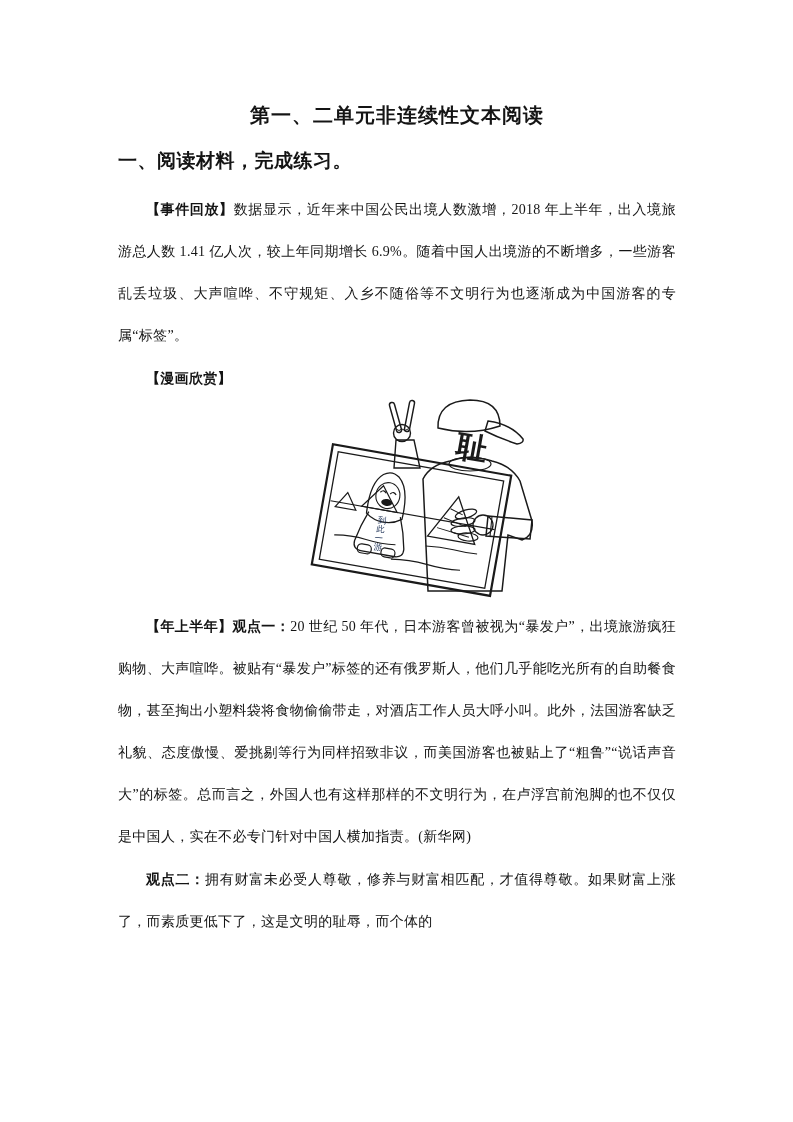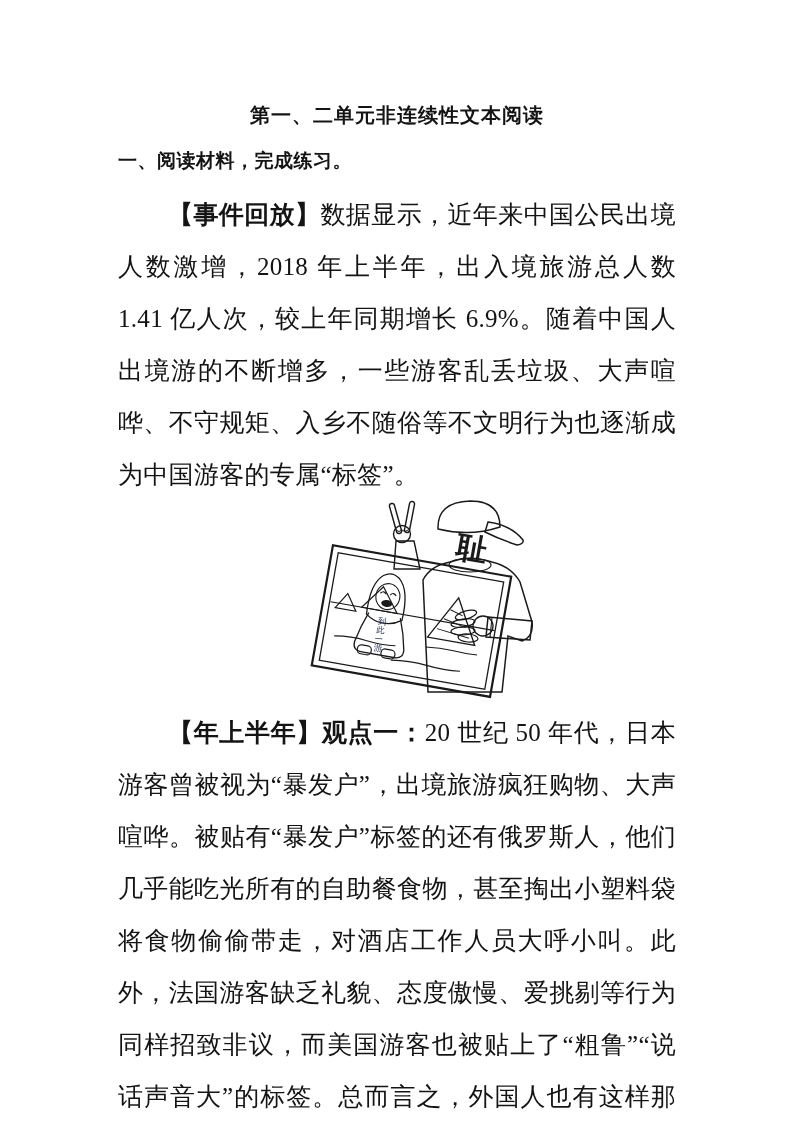--- a/index.html
+++ b/index.html
@@ -13,21 +13,21 @@
     margin:104px 0 0 0; text-align:center;
     font-family:"Liberation Sans", sans-serif; font-weight:bold;
     font-size:20px; line-height:22px; letter-spacing:1px;
   }
   .instruction {
     margin-top:24px;
     font-family:Liberation Sans, sans-serif; font-weight:bold;
     font-size:19px; line-height:22px; letter-spacing:0.5px;
   }
   .para {
-    margin:0; font-size:25px; line-height:52px;
+    margin:0; font-size:14px; line-height:42px;
     text-align:justify; text-justify:inter-ideograph;
     text-indent:2em; letter-spacing:0.3px;
   }
   .para.first { margin-top:16px; }
   .para .label {
     font-family:"Liberation Sans", sans-serif; font-weight:bold;
   }
   .comic { position:relative; height:205px; }
   .comic svg { position:absolute; left:162px; top:-14px; }
   .ln { stroke:#1a1a1a; fill:none; }
@@ -37,20 +37,21 @@
 
 <div class="page">
   <div class="content">
 
     <h1 class="title">第一、二单元非连续性文本阅读</h1>
 
     <div class="instruction">一、阅读材料，完成练习。</div>
 
     <p class="para first"><span class="label">【事件回放】</span><span>数据显示，近年来中国公民出境人数激增，2018 年上半年，出入境旅游总人数 1.41 亿人次，较上年同期增长 6.9%。随着中国人出境游的不断增多，一些游客乱丢垃圾、大声喧哗、不守规矩、入乡不随俗等不文明行为也逐渐成为中国游客的专属“标签”。</span></p>
 
+    <p class="para"><span class="label">【漫画欣赏】</span></p>
 
     <div class="comic">
       <svg width="280" height="220" viewBox="0 0 280 220">
 
         <g>
           <path d="M114,82 L116,54 L134,54 L140,82 Z" fill="#cde6f5" class="ln" stroke-width="1.4"></path>
           <path d="M119,44 L112,19" stroke="#1a1a1a" stroke-width="6.5" stroke-linecap="round" fill="none"></path>
           <path d="M119,44 L112,19" stroke="#ffffff" stroke-width="3.6" stroke-linecap="round" fill="none"></path>
           <path d="M127,43 L132,17" stroke="#1a1a1a" stroke-width="6.5" stroke-linecap="round" fill="none"></path>
           <path d="M127,43 L132,17" stroke="#ffffff" stroke-width="3.6" stroke-linecap="round" fill="none"></path>
@@ -112,15 +113,16 @@
           <ellipse cx="186" cy="128" rx="11" ry="4" fill="#ffffff" class="ln" stroke-width="1.2" transform="rotate(-16 186 128)"></ellipse>
           <ellipse cx="183" cy="136" rx="12" ry="4" fill="#ffffff" class="ln" stroke-width="1.2" transform="rotate(-8 183 136)"></ellipse>
           <ellipse cx="183" cy="144" rx="12" ry="4" fill="#ffffff" class="ln" stroke-width="1.2" transform="rotate(-2 183 144)"></ellipse>
           <ellipse cx="188" cy="151" rx="10" ry="4" fill="#ffffff" class="ln" stroke-width="1.2" transform="rotate(5 188 151)"></ellipse>
         </g>
       </svg>
     </div>
 
     <p class="para"><span class="label">【年上半年】</span><span class="label">观点一：</span><span>20 世纪 50 年代，日本游客曾被视为“暴发户”，出境旅游疯狂购物、大声喧哗。被贴有“暴发户”标签的还有俄罗斯人，他们几乎能吃光所有的自助餐食物，甚至掏出小塑料袋将食物偷偷带走，对酒店工作人员大呼小叫。此外，法国游客缺乏礼貌、态度傲慢、爱挑剔等行为同样招致非议，而美国游客也被贴上了“粗鲁”“说话声音大”的标签。总而言之，外国人也有这样那样的不文明行为，在卢浮宫前泡脚的也不仅仅是中国人，实在不必专门针对中国人横加指责。(新华网)</span></p>
 
+    <p class="para"><span class="label">观点二：</span><span>拥有财富未必受人尊敬，修养与财富相匹配，才值得尊敬。如果财富上涨了，而素质更低下了，这是文明的耻辱，而个体的</span></p>
 
   </div>
 </div>
 
 </body></html>

